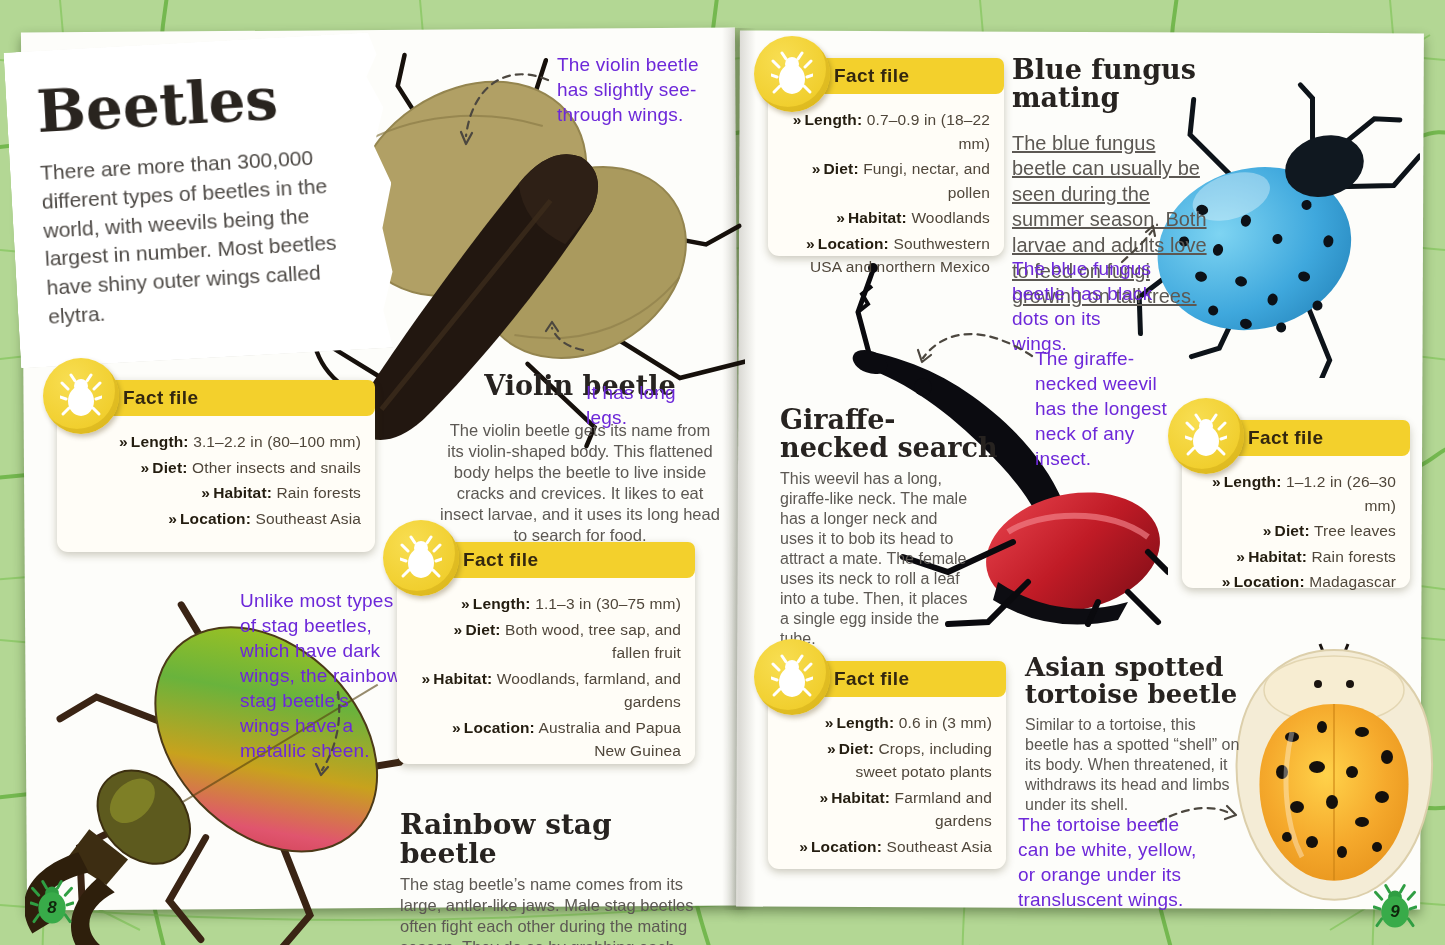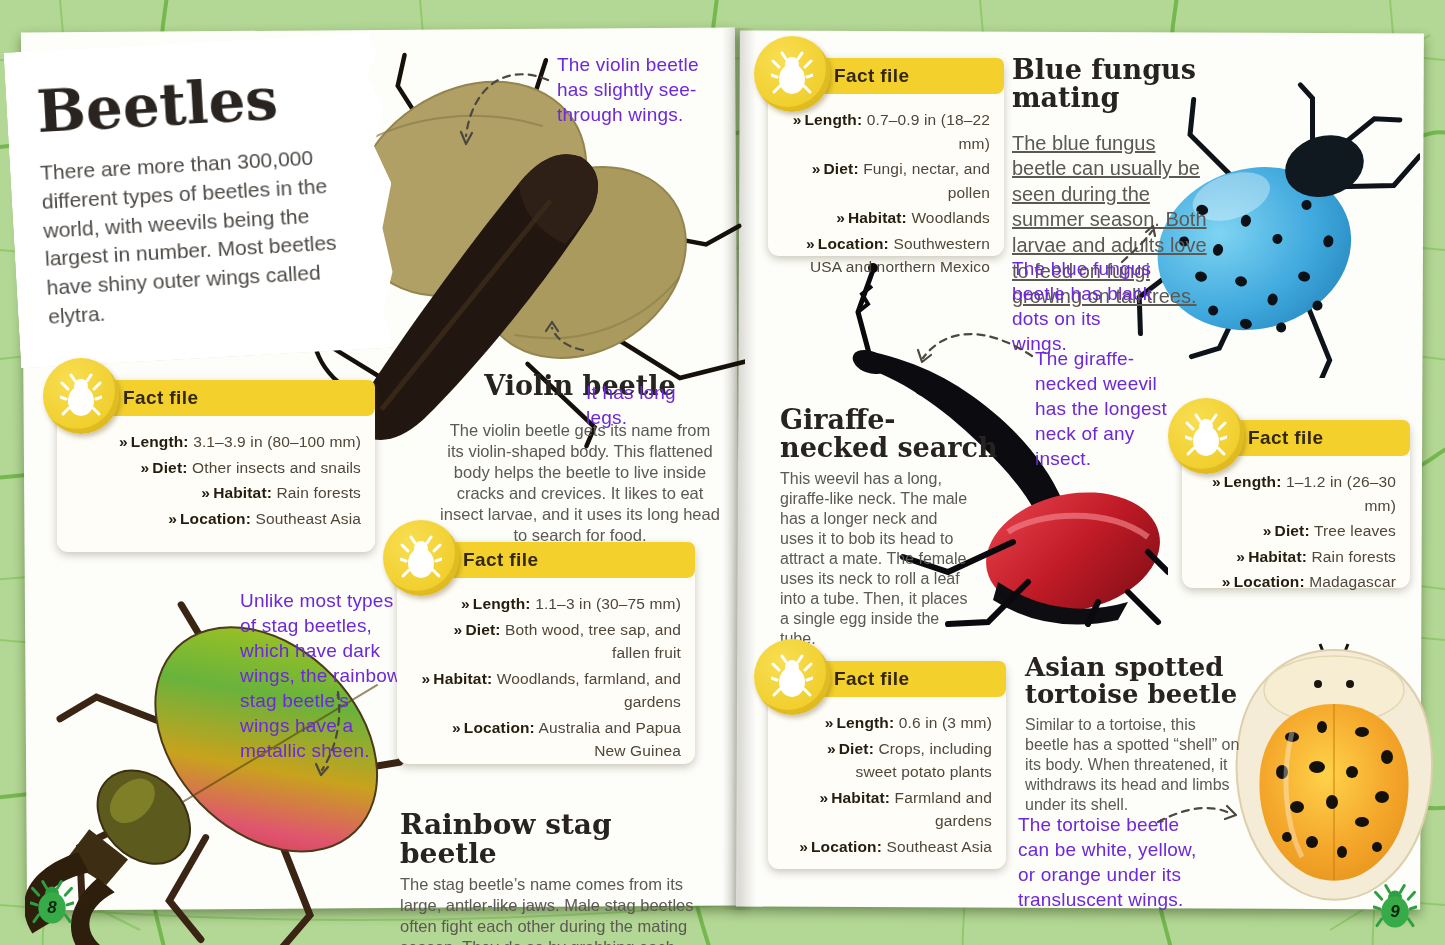--- a/index.html
+++ b/index.html
@@ -155,21 +155,21 @@
             <path d="M27,8 L31,2"></path>
         </g>
         <circle cx="21" cy="13" r="7" fill="#ffffff"></circle>
         <ellipse cx="21" cy="28" rx="13" ry="15" fill="#ffffff"></ellipse>
       </svg>
     </div>
     <div class="ff-head">
         <span>Fact file</span>
       </div>
     <div class="ff-body">
-      <div class="ff-row"><span class="bullet">»</span><span class="lab">Length:</span> <span class="val">3.1–3.9 in (80–100 mm)</span></div>
+      <div class="ff-row"><span class="bullet">»</span><span class="lab">Length:</span> <span class="val">3.1–2.2 in (80–100 mm)</span></div>
       <div class="ff-row"><span class="bullet">»</span><span class="lab">Diet:</span> <span class="val">Other insects and snails</span></div>
       <div class="ff-row"><span class="bullet">»</span><span class="lab">Habitat:</span> <span class="val">Rain forests</span></div>
       <div class="ff-row"><span class="bullet">»</span><span class="lab">Location:</span> <span class="val">Southeast Asia</span></div>
     </div>
   </div>
 
   <div class="abs z3" style="left:440px;top:372px;width:280px;text-align:center;">
     <div class="heading" style="font-size:27px;">Violin beetle</div>
     <div class="body-text" style="font-size:16.5px;line-height:1.27;margin-top:20px;">The violin beetle gets its name from its violin-shaped body. This flattened body helps the beetle to live inside cracks and crevices. It likes to eat insect larvae, and it uses its long head to search for food.</div>
   </div>

